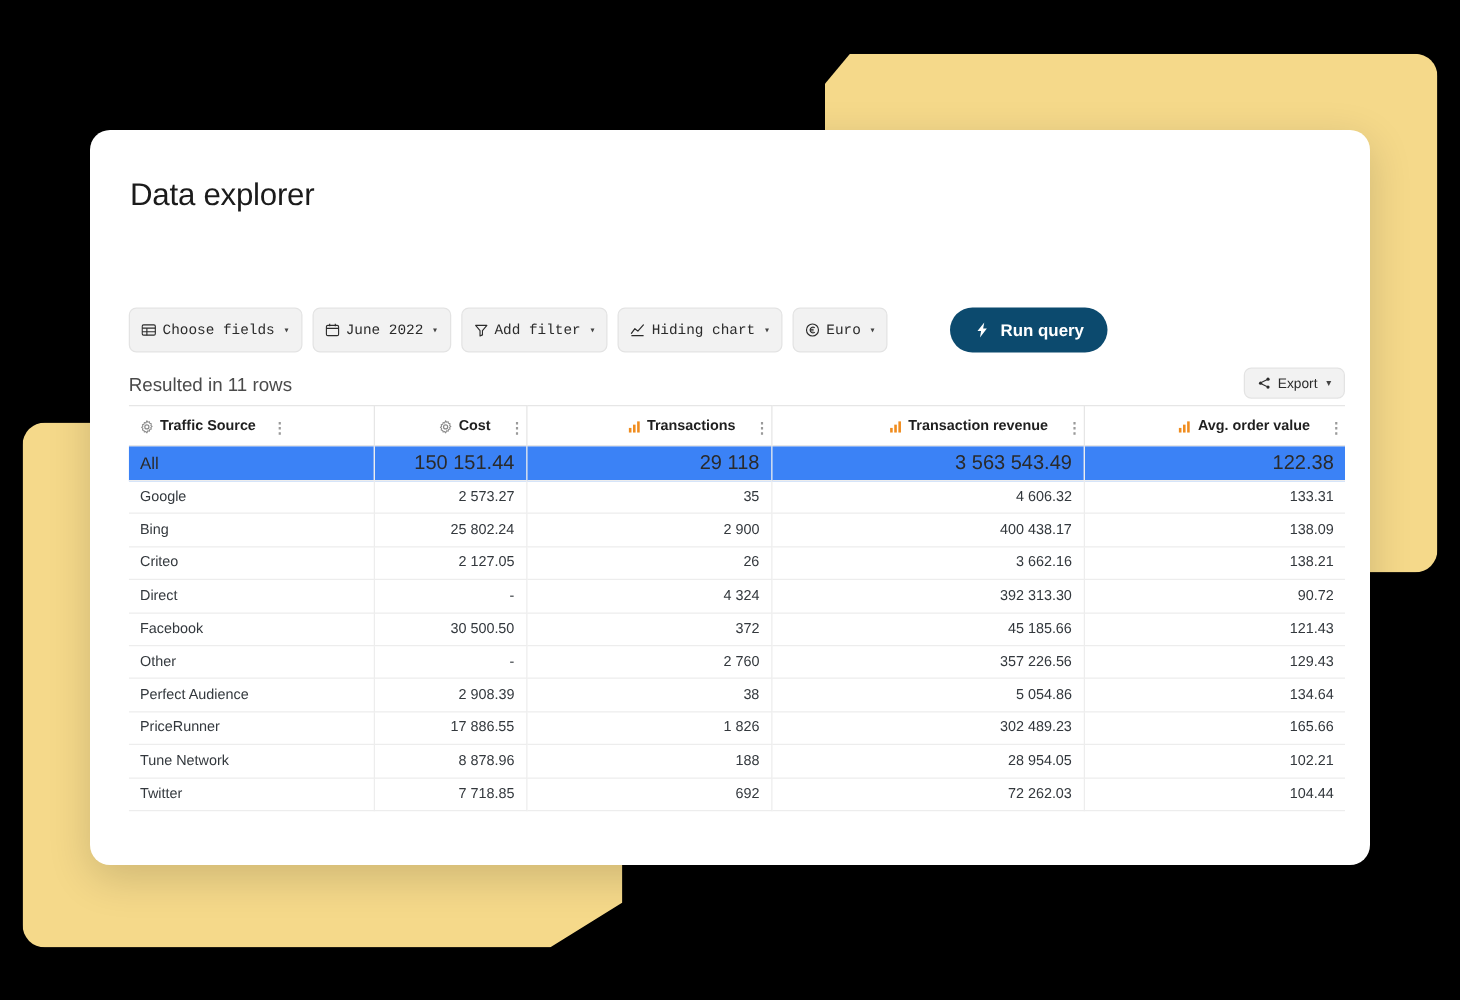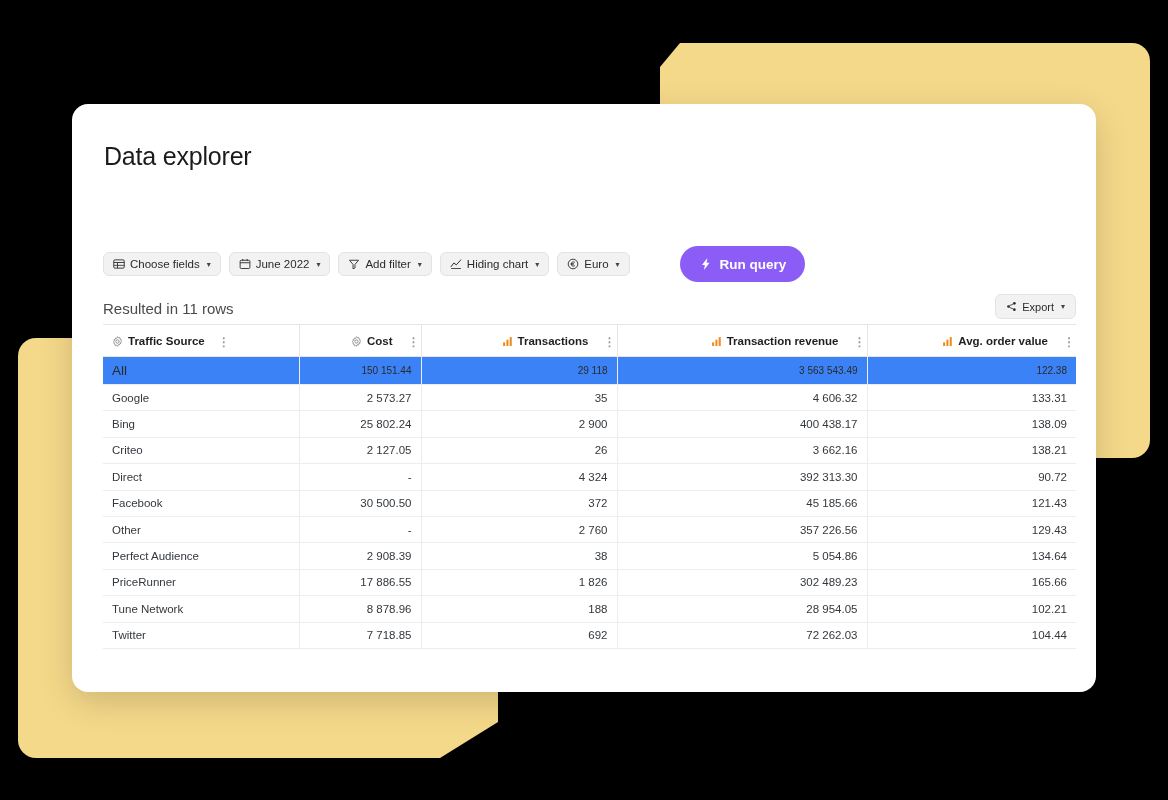--- a/index.html
+++ b/index.html
@@ -45,33 +45,33 @@
     letter-spacing: -0.2px;
   }
 
   
   #toolbar {
     position: absolute; left: 31px; top: 142px;
     display: flex; align-items: center; gap: 8px;
   }
   .pill {
     display: inline-flex; align-items: center; gap: 5px;
-    height: 24px; padding: 0 9px;
+    height: 36px; padding: 0 9px;
     background: #f2f2f2; border: 1px solid #e3e3e3;
     border-radius: 6px;
     font-size: 11.5px; color: #2b2b2b;
-    white-space: nowrap; cursor: pointer;
+    white-space: nowrap; cursor: pointer; font-family: Liberation Mono, monospace;
   }
   .caret { font-size: 8px; color:#444; margin-left: 2px; }
 
   #run-query {
     display: inline-flex; align-items: center; gap: 7px;
     margin-left: 42px;
     height: 36px; padding: 4px 19px;
-    background: #8b5cf6; border: none; border-radius: 18px;
+    background: #0c4a6e; border: none; border-radius: 18px;
     color: #ffffff; font-size: 13.5px; font-weight: 700;
     font-family: "Liberation Sans", sans-serif;
     cursor: pointer;
   }
 
   
   #results-bar {
     position: absolute; left: 0; right: 0; top: 190px; height: 34px;
   }
   #result-count {
@@ -117,21 +117,21 @@
     height: 26.4px;
     border-bottom: 1px solid #ededed;
     border-right: 1px solid #ededed;
     padding: 0 9px;
     color: #33383d;
     white-space: nowrap;
   }
   tbody td:last-child { border-right: none; }
   tbody td.num { text-align: right; }
   tbody tr.total td { background: #3b82f6; font-size: 13.5px; color: #2a2a2a; height: 28px; }
-  tbody tr.total td.num { font-size: 10px; }
+  tbody tr.total td.num { font-size: 16px; }
 
   
   col.c0 { width: 196px; }
   col.c1 { width: 122px; }
   col.c2 { width: 196px; }
   col.c3 { width: 250px; }
   col.c4 { width: 209px; }
 
   
   svg { display: block; }

